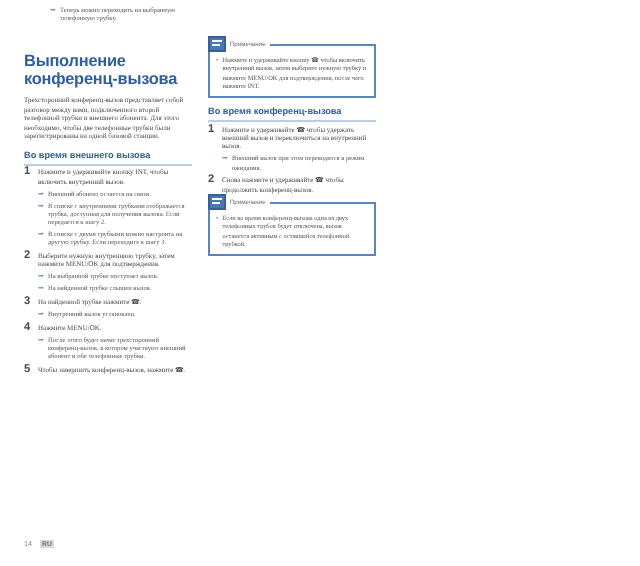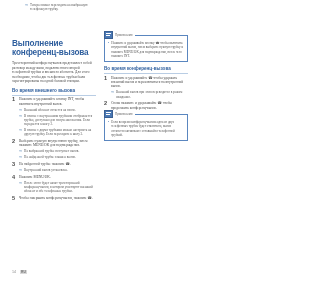--- a/index.html
+++ b/index.html
@@ -12,21 +12,20 @@
     position:relative;
   }
   .page{
     position:absolute;inset:0;
     padding:0;
   }
   .col{
     position:absolute;
     top:0;
     width:84px;
-    margin-top:13px;
   }
   .col-left{left:12px;}
   .col-right{left:104px;}
 
   
   .h1{
     color:#2f5f9e;
     font-family:"Liberation Sans", sans-serif;
     font-weight:bold;
     font-size:8.2px;

